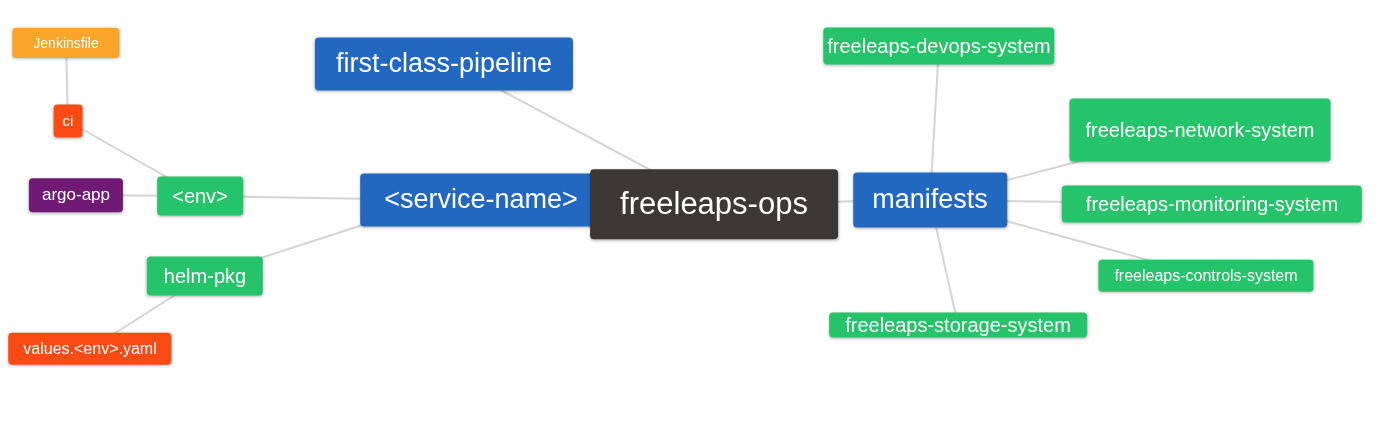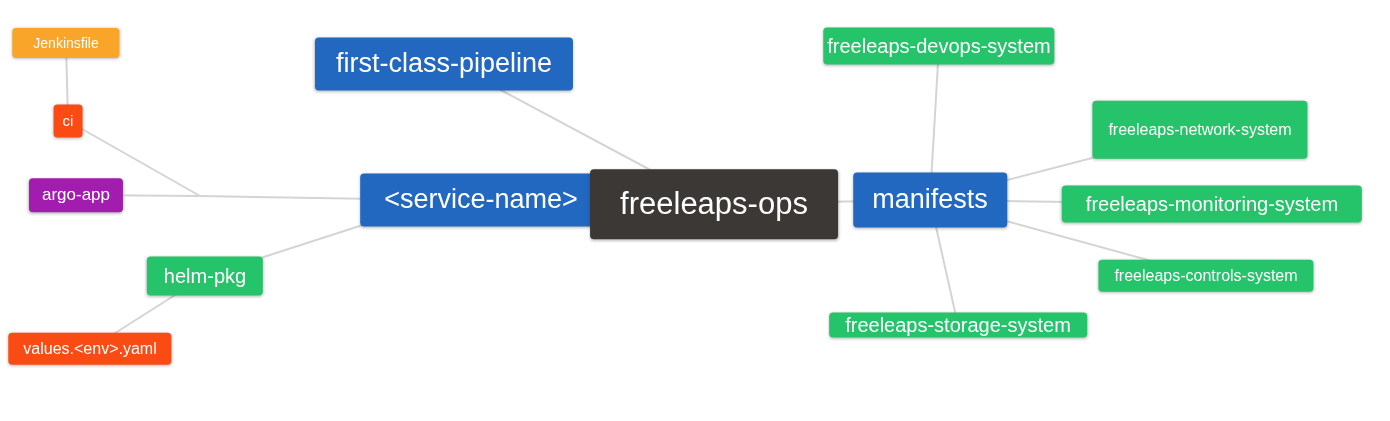--- a/index.html
+++ b/index.html
@@ -51,25 +51,26 @@
       <line x1="714" y1="204" x2="930" y2="200" stroke="#d4d4d4" stroke-width="2"></line>
       <line x1="930" y1="200" x2="939" y2="46" stroke="#d4d4d4" stroke-width="2"></line>
       <line x1="930" y1="200" x2="1200" y2="130" stroke="#d4d4d4" stroke-width="2"></line>
       <line x1="930" y1="200" x2="1212" y2="204" stroke="#d4d4d4" stroke-width="2"></line>
       <line x1="930" y1="200" x2="1206" y2="276" stroke="#d4d4d4" stroke-width="2"></line>
       <line x1="930" y1="200" x2="958" y2="325" stroke="#d4d4d4" stroke-width="2"></line>
     </svg>
 
 <div class="mindmap-node" style="left: 66px; top: 43px; background: rgb(249, 165, 42); color: rgb(255, 255, 255); font-size: 14px; padding: 7px 21px;">Jenkinsfile</div>
     <div class="mindmap-node" style="left: 68px; top: 121px; background: rgb(250, 75, 20); color: rgb(255, 255, 255); font-size: 15px; padding: 8px 9px;">ci</div>
-    <div class="mindmap-node" style="left: 76px; top: 195px; background: #a21caf; color: rgb(255, 255, 255); font-size: 17px; padding: 7px 13px;">argo-app</div>
+    <div class="mindmap-node" style="left: 76px; top: 195px; background: #701a75; color: rgb(255, 255, 255); font-size: 17px; padding: 7px 13px;">argo-app</div>
+    <div class="mindmap-node" style="left: 200px; top: 196px; background: rgb(37, 195, 106); color: rgb(255, 255, 255); font-size: 20px; padding: 8px 15px;">&lt;env&gt;</div>
     <div class="mindmap-node" style="left: 205px; top: 276px; background: rgb(37, 195, 106); color: rgb(255, 255, 255); font-size: 20px; padding: 8px 17px;">helm-pkg</div>
     <div class="mindmap-node" style="left: 90px; top: 349px; background: rgb(250, 75, 20); color: rgb(255, 255, 255); font-size: 16px; padding: 7px 15px;">values.&lt;env&gt;.yaml</div>
     <div class="mindmap-node" style="left: 444px; top: 64px; background: rgb(34, 103, 192); color: rgb(255, 255, 255); font-size: 27px; padding: 11px 21px;">first-class-pipeline</div>
     <div class="mindmap-node" style="left: 440px; top: 200px; background: rgb(34, 103, 192); color: rgb(255, 255, 255); font-size: 27px; padding: 11px 24px; margin-left: 41px;">&lt;service-name&gt;</div>
     <div class="mindmap-node" style="left: 714px; top: 204px; background: rgb(59, 56, 54); color: rgb(255, 255, 255); font-size: 31px; padding: 17px 30px;">freeleaps-ops</div>
     <div class="mindmap-node" style="left: 930px; top: 200px; background: rgb(34, 103, 192); color: rgb(255, 255, 255); font-size: 27px; padding: 12px 19px;">manifests</div>
     <div class="mindmap-node" style="left: 939px; top: 46px; background: rgb(37, 195, 106); color: rgb(255, 255, 255); font-size: 20px; padding: 7px 4px;">freeleaps-devops-system</div>
-    <div class="mindmap-node" style="left: 1200px; top: 130px; background: rgb(37, 195, 106); color: rgb(255, 255, 255); font-size: 16px; padding: 20px 16px;">freeleaps-network-system</div>
+    <div class="mindmap-node" style="left: 1200px; top: 130px; background: rgb(37, 195, 106); color: rgb(255, 255, 255); font-size: 20px; padding: 20px 16px;">freeleaps-network-system</div>
     <div class="mindmap-node" style="left: 1212px; top: 204px; background: rgb(37, 195, 106); color: rgb(255, 255, 255); font-size: 20px; padding: 7px 24px;">freeleaps-monitoring-system</div>
     <div class="mindmap-node" style="left: 1206px; top: 276px; background: rgb(37, 195, 106); color: rgb(255, 255, 255); font-size: 16px; padding: 7px 16px;">freeleaps-controls-system</div>
     <div class="mindmap-node" style="left: 958px; top: 325px; background: rgb(37, 195, 106); color: rgb(255, 255, 255); font-size: 20px; padding: 1px 16px;">freeleaps-storage-system</div>
   </div>
 
 </body></html>

